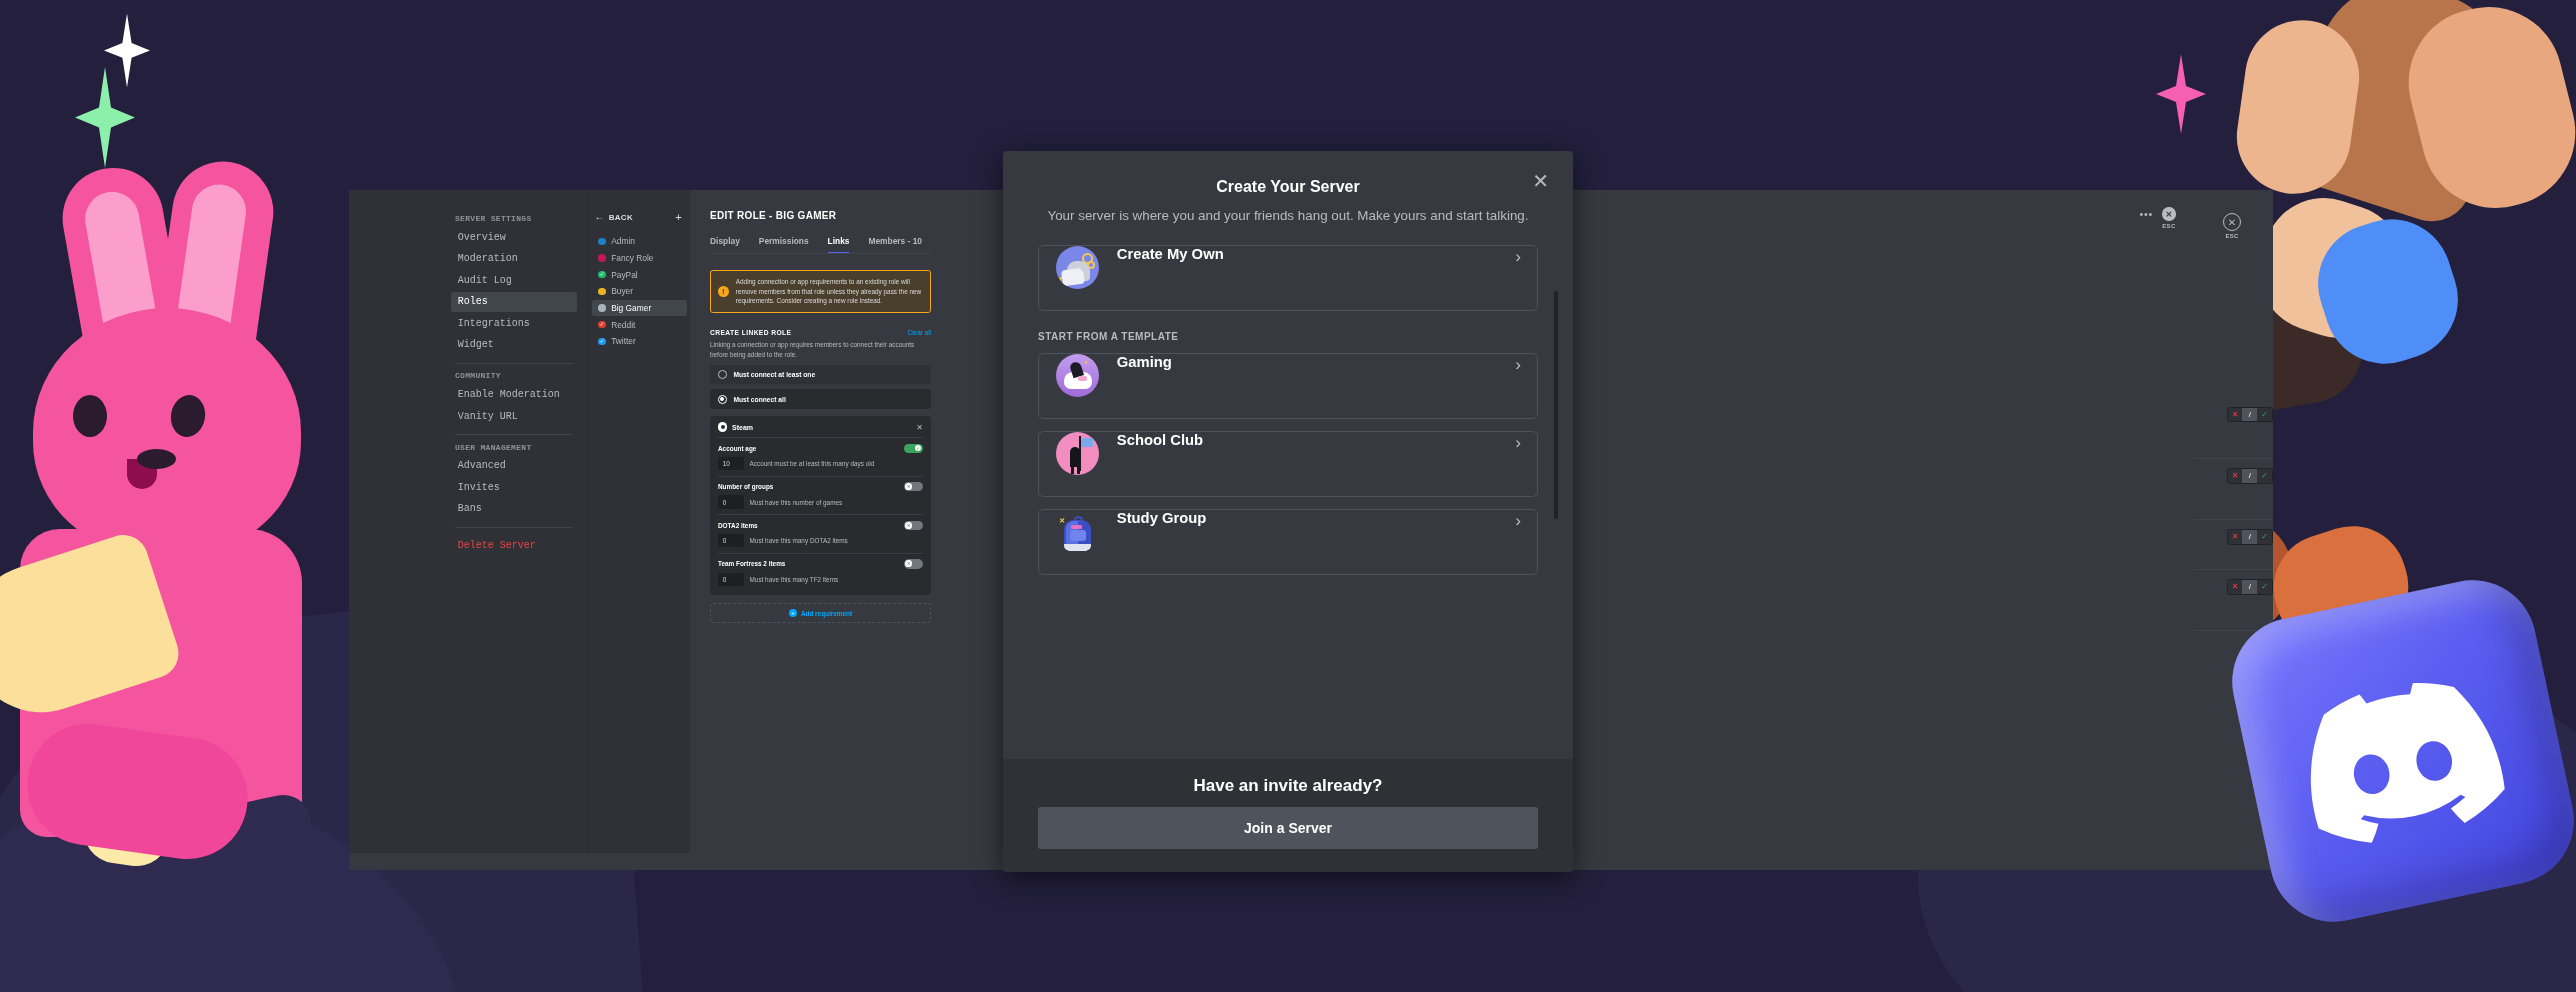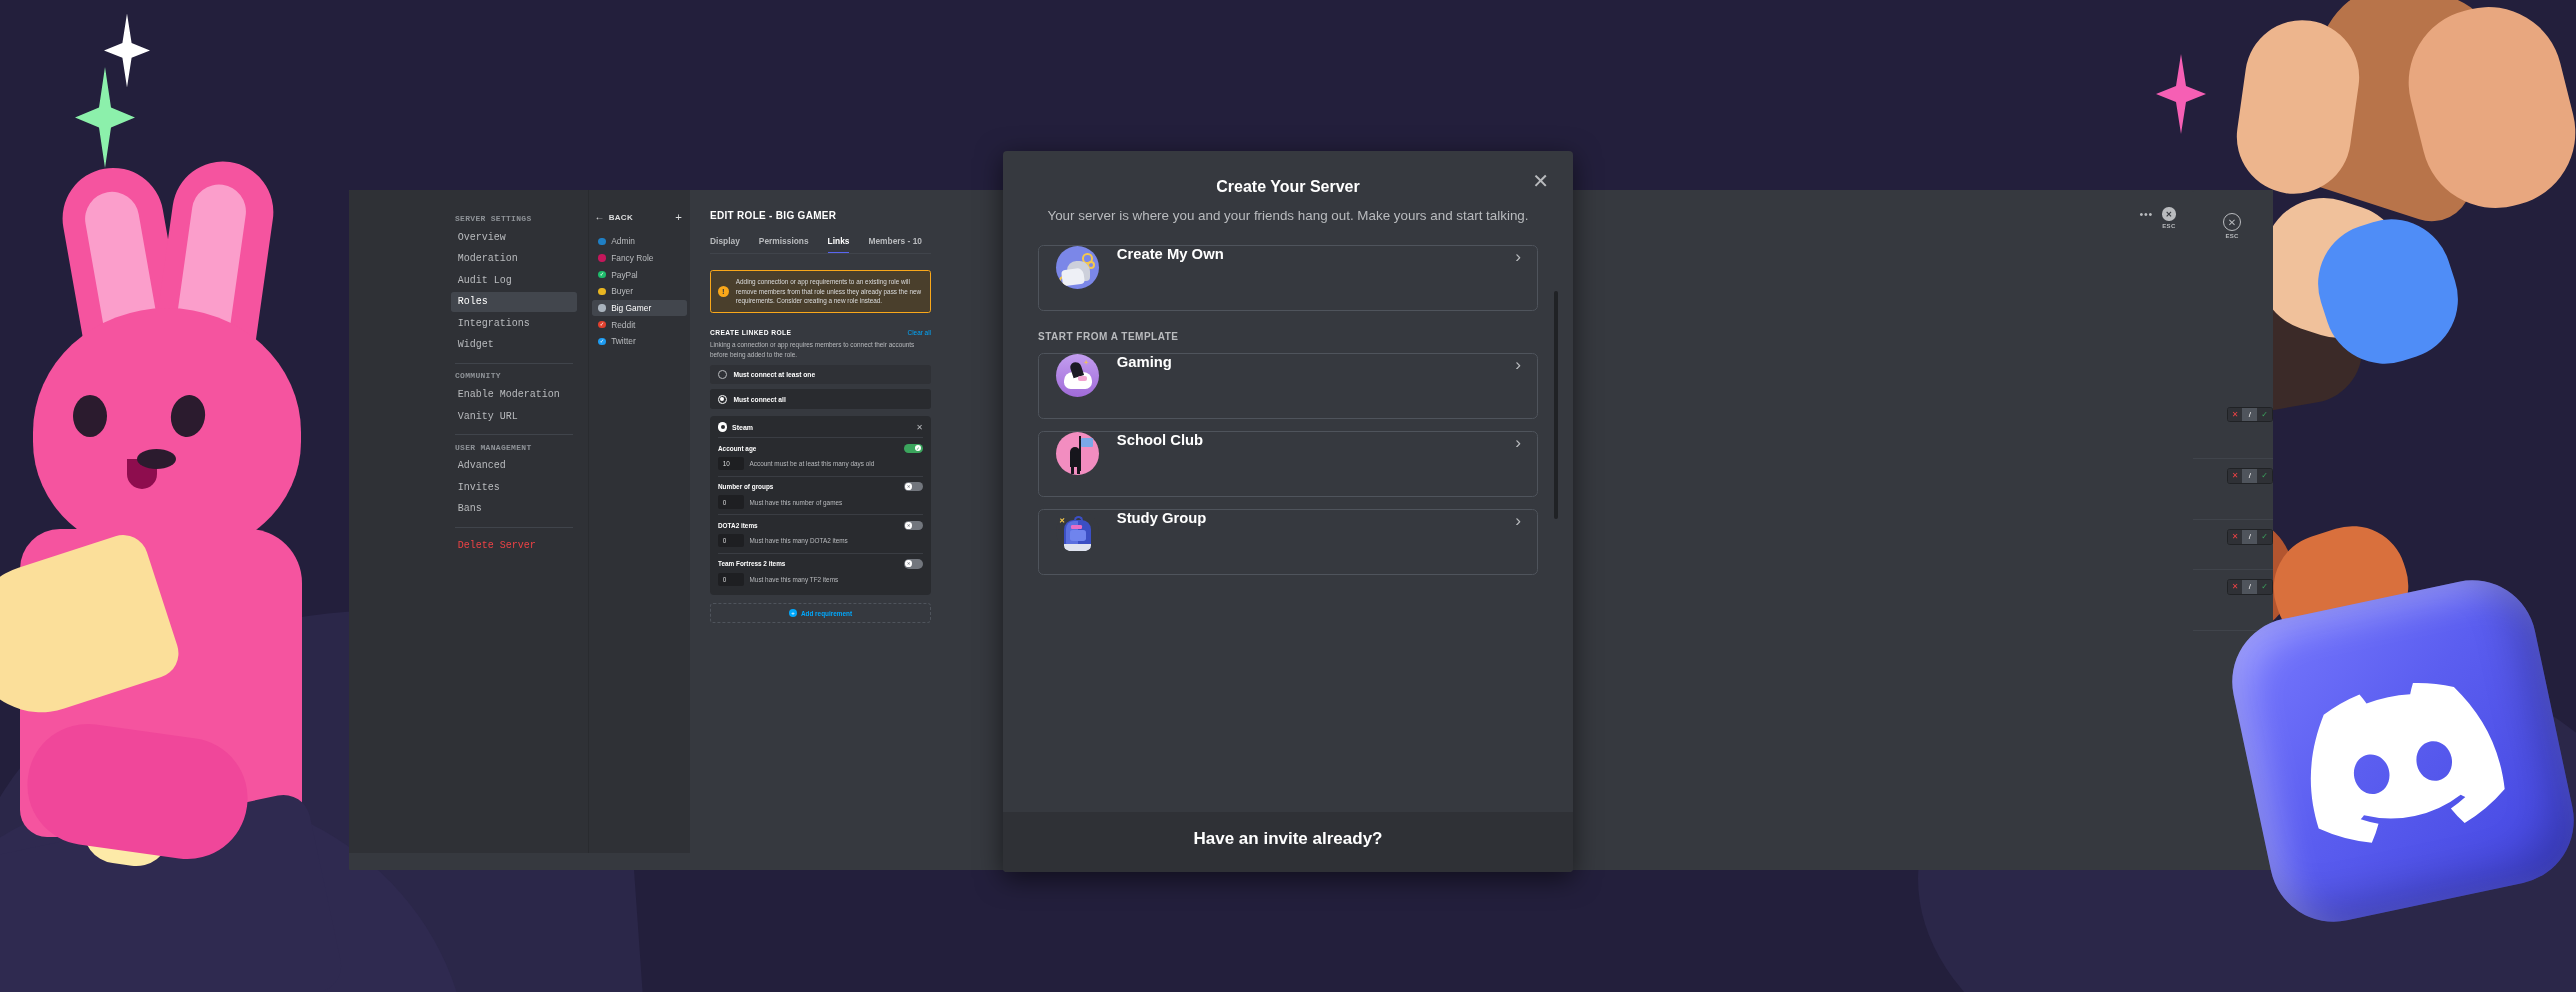--- a/index.html
+++ b/index.html
@@ -745,20 +745,21 @@
         </div>
         <div class="tile-label">Study Group</div>
         <div class="tile-chev">›</div>
       </div>
 
       <div class="modal-scrollbar"></div>
     </div>
 
     <div class="modal-bottom">
       <div class="invite-h">Have an invite already?</div>
+      <div class="join-btn">Join a Server</div>
     </div>
   </div>
 
   <div class="logo-cube">
     <svg viewBox="0 0 100 76">
       <path fill="#ffffff" d="M84.6 7.2A80 80 0 0 0 65.1 1a57 57 0 0 0-2.5 5.1 74 74 0 0 0-22.2 0A56 56 0 0 0 37.9 1 80 80 0 0 0 18.4 7.2C5.9 25.9 2.5 44.1 4.2 62a81 81 0 0 0 24.4 12.4 59 59 0 0 0 5.2-8.5 52 52 0 0 1-8.2-4c.7-.5 1.4-1 2-1.6a57 57 0 0 0 49.2 0c.7.6 1.4 1.1 2 1.6a52 52 0 0 1-8.2 4 58 58 0 0 0 5.2 8.5A81 81 0 0 0 98.8 62c2-20.8-3.4-38.8-14.2-54.8zM35.6 51c-4.8 0-8.8-4.4-8.8-9.9s3.8-9.9 8.8-9.9 8.9 4.5 8.8 9.9c0 5.5-3.9 9.9-8.8 9.9zm31.8 0c-4.8 0-8.8-4.4-8.8-9.9s3.8-9.9 8.8-9.9 8.9 4.5 8.8 9.9c0 5.5-3.9 9.9-8.8 9.9z"></path>
     </svg>
   </div>
 
 </div>

